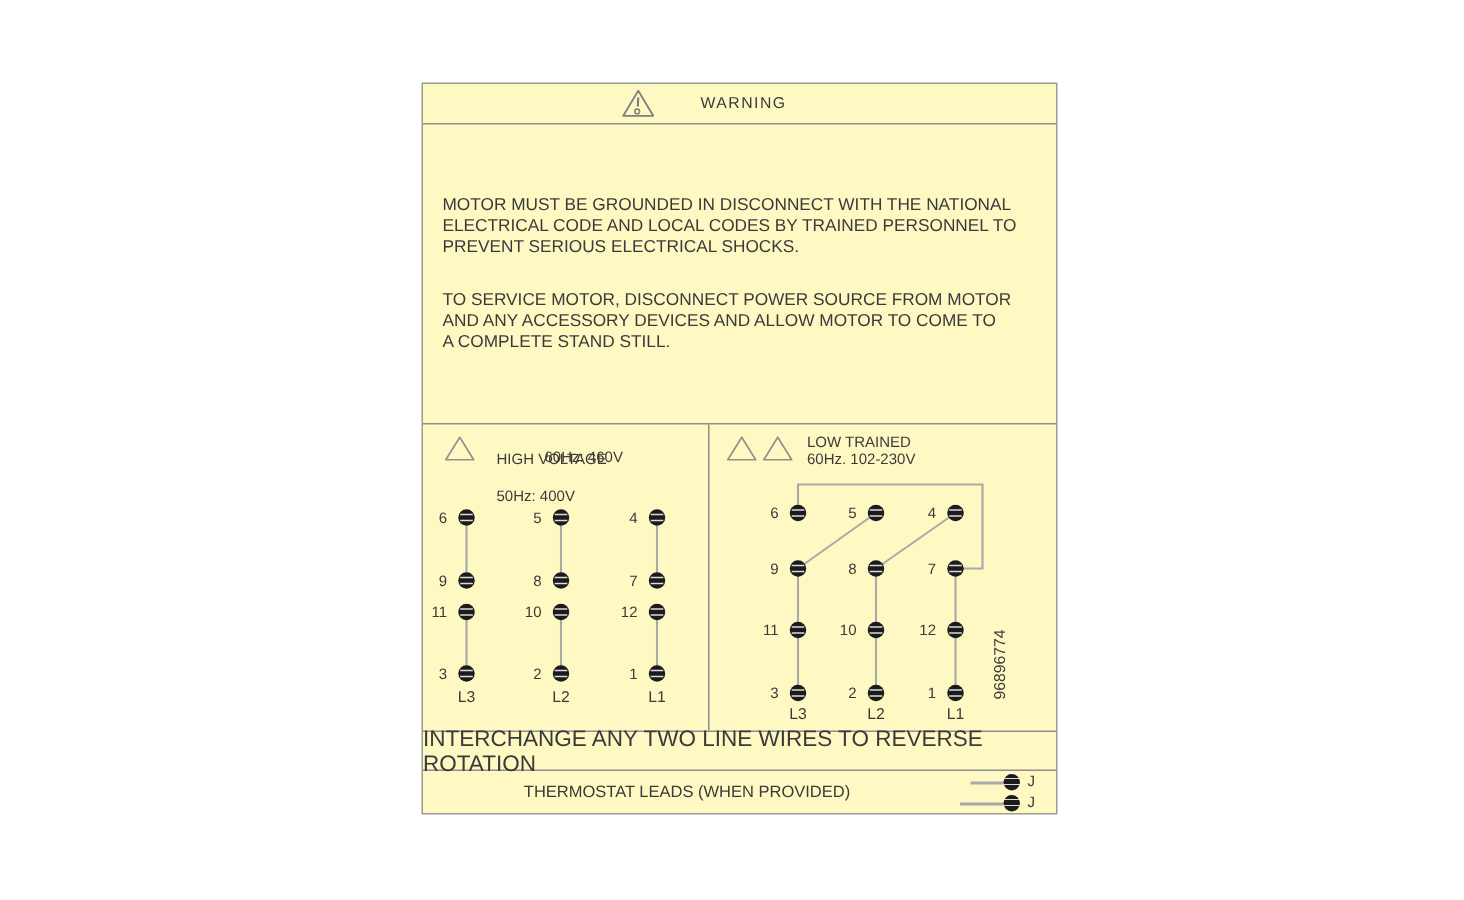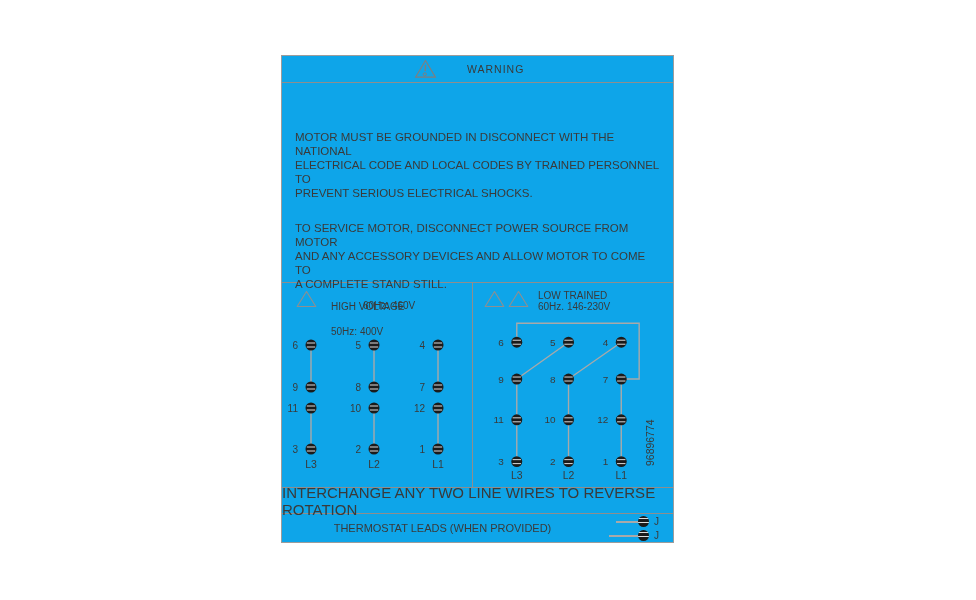--- a/index.html
+++ b/index.html
@@ -4,22 +4,22 @@
 <style>
   html,body{margin:0;padding:0;}
   body{
     width:976px;height:600px;position:relative;
     background:#ffffff;
     font-family:"Liberation Sans", sans-serif;
     color:#3a3a3a;
     -webkit-font-smoothing:antialiased;
   }
   .plate{
-    position:absolute;left:281px;top:55px;width:393px;height:488px;
-    border:1px solid #9c9c9c;box-sizing:border-box;background:#0ea5e9;
+    position:absolute;left:281px;top:55px;width:424px;height:488px;
+    border:1px solid #9c9c9c;box-sizing:border-box;background:#fef9c3;
     display:flex;flex-direction:column;
   }
   .band{box-sizing:border-box;}
   .warning-band{
     height:27px;border-bottom:1px solid #8e8e8e;position:relative;
   }
   .warn-icon{position:absolute;left:132px;top:3px;}
   .warn-text{
     position:absolute;left:185px;top:7px;
     font-size:10.5px;letter-spacing:1px;
@@ -171,21 +171,21 @@
           <svg width="21" height="18" viewBox="0 0 21 18">
             <path d="M10.5 1.5 L19.8 16.5 L1.2 16.5 Z" fill="none" stroke="#8f8f8f" stroke-width="1.1" stroke-linejoin="round"></path>
           </svg>
         </span>
         <span class="tri" style="left:35px;">
           <svg width="21" height="18" viewBox="0 0 21 18">
             <path d="M10.5 1.5 L19.8 16.5 L1.2 16.5 Z" fill="none" stroke="#8f8f8f" stroke-width="1.1" stroke-linejoin="round"></path>
           </svg>
         </span>
         <div class="hdr-line" style="left:65px;top:1px;">LOW TRAINED</div>
-        <div class="hdr-line" style="left:65px;top:12px;">60Hz. 146-230V</div>
+        <div class="hdr-line" style="left:65px;top:12px;">60Hz. 102-230V</div>
       </div>
       <svg class="wiring" viewBox="0 0 201 204">
           <polyline points="44,59 44,40 167,40 167,96 149,96" fill="none" stroke="#a9a9a9" stroke-width="1.4"></polyline>
           <polyline points="96,59 44,96" fill="none" stroke="#a9a9a9" stroke-width="1.4"></polyline>
           <polyline points="149,59 96,96" fill="none" stroke="#a9a9a9" stroke-width="1.4"></polyline>
           <polyline points="44,96 44,179" fill="none" stroke="#a9a9a9" stroke-width="1.4"></polyline>
           <polyline points="96,96 96,179" fill="none" stroke="#a9a9a9" stroke-width="1.4"></polyline>
           <polyline points="149,96 149,179" fill="none" stroke="#a9a9a9" stroke-width="1.4"></polyline>
           <circle cx="44" cy="59" r="5.5" fill="#1b1b1b"></circle>
           <line x1="39.8" y1="57" x2="48.2" y2="57" stroke="#dcdcdc" stroke-width="1"></line>

